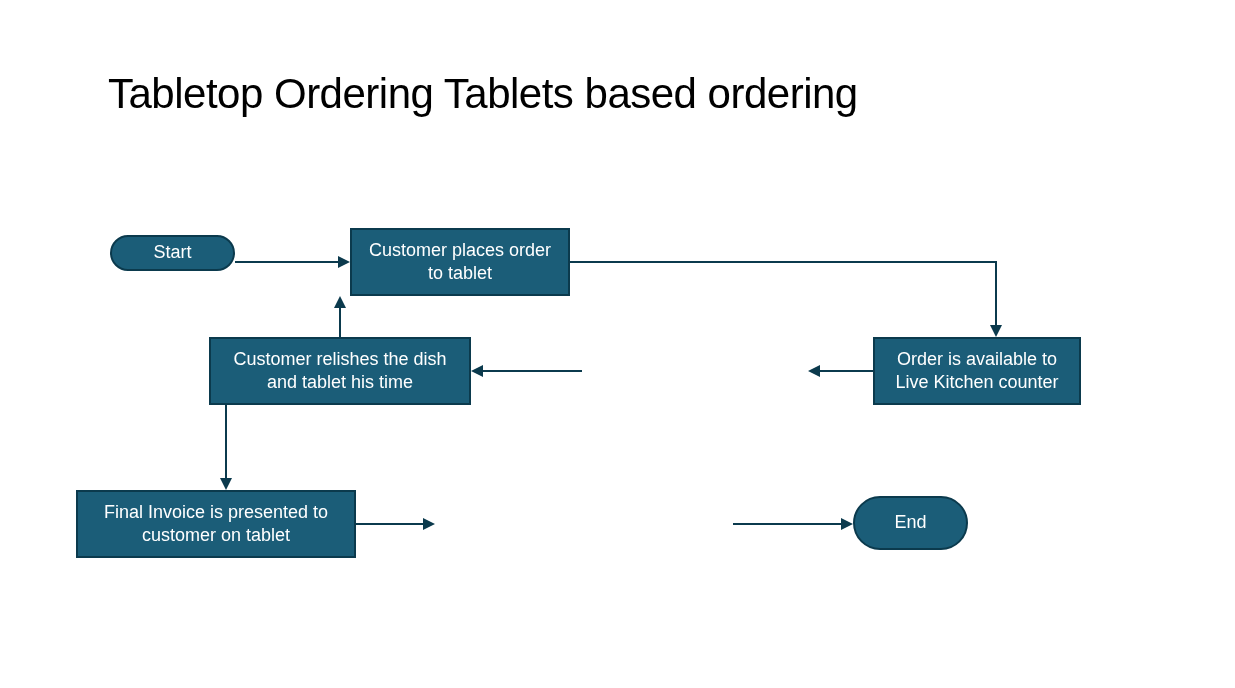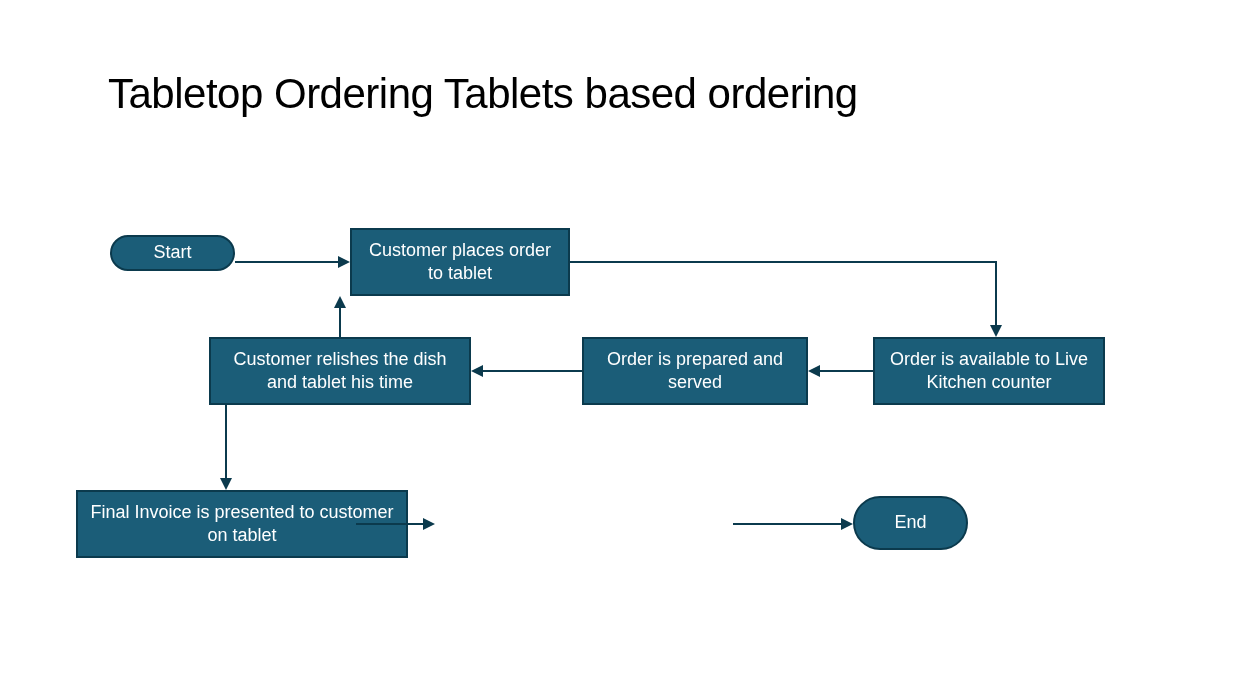--- a/index.html
+++ b/index.html
@@ -81,33 +81,30 @@
   <div class="title">Tabletop Ordering Tablets based ordering</div>
 
   <div class="node terminator" style="left:110px; top:235px; width:125px; height:36px;align-items:center;">
     <span>Start</span>
   </div>
 
   <div class="node" style="left:350px; top:228px; width:220px; height:68px;justify-content:center;">
     <span>Customer places order to tablet</span>
   </div>
 
-  <div class="node" style="left:873px; top:337px; width:232px; height:68px;">
+  <div class="node" style="left:873px; top:337px; width:208px; height:68px;">
     <span>Order is available to Live Kitchen counter</span>
   </div>
 
-  <div class="node" style="left:582px; top:337px; width:226px; height:68px;">
-    <span>Order is prepared and served</span>
-  </div>
 
   <div class="node" style="left:209px; top:337px; width:262px; height:68px;">
     <span>Customer relishes the dish and tablet  his time</span>
   </div>
 
-  <div class="node" style="left:76px; top:490px; width:332px; height:68px;align-items:center;">
+  <div class="node" style="left:76px; top:490px; width:280px; height:68px;align-items:center;">
     <span>Final Invoice is presented to customer on tablet</span>
   </div>
 
 
   <div class="node terminator" style="left:853px; top:496px; width:115px; height:54px;text-align:center;">
     <span>End</span>
   </div>
 
   <div class="arrow-line" style="left:235px; top:261px; width:103px; height:2px;"></div>
   <div class="arrow-head right" style="left:338px; top:256px;"></div>

